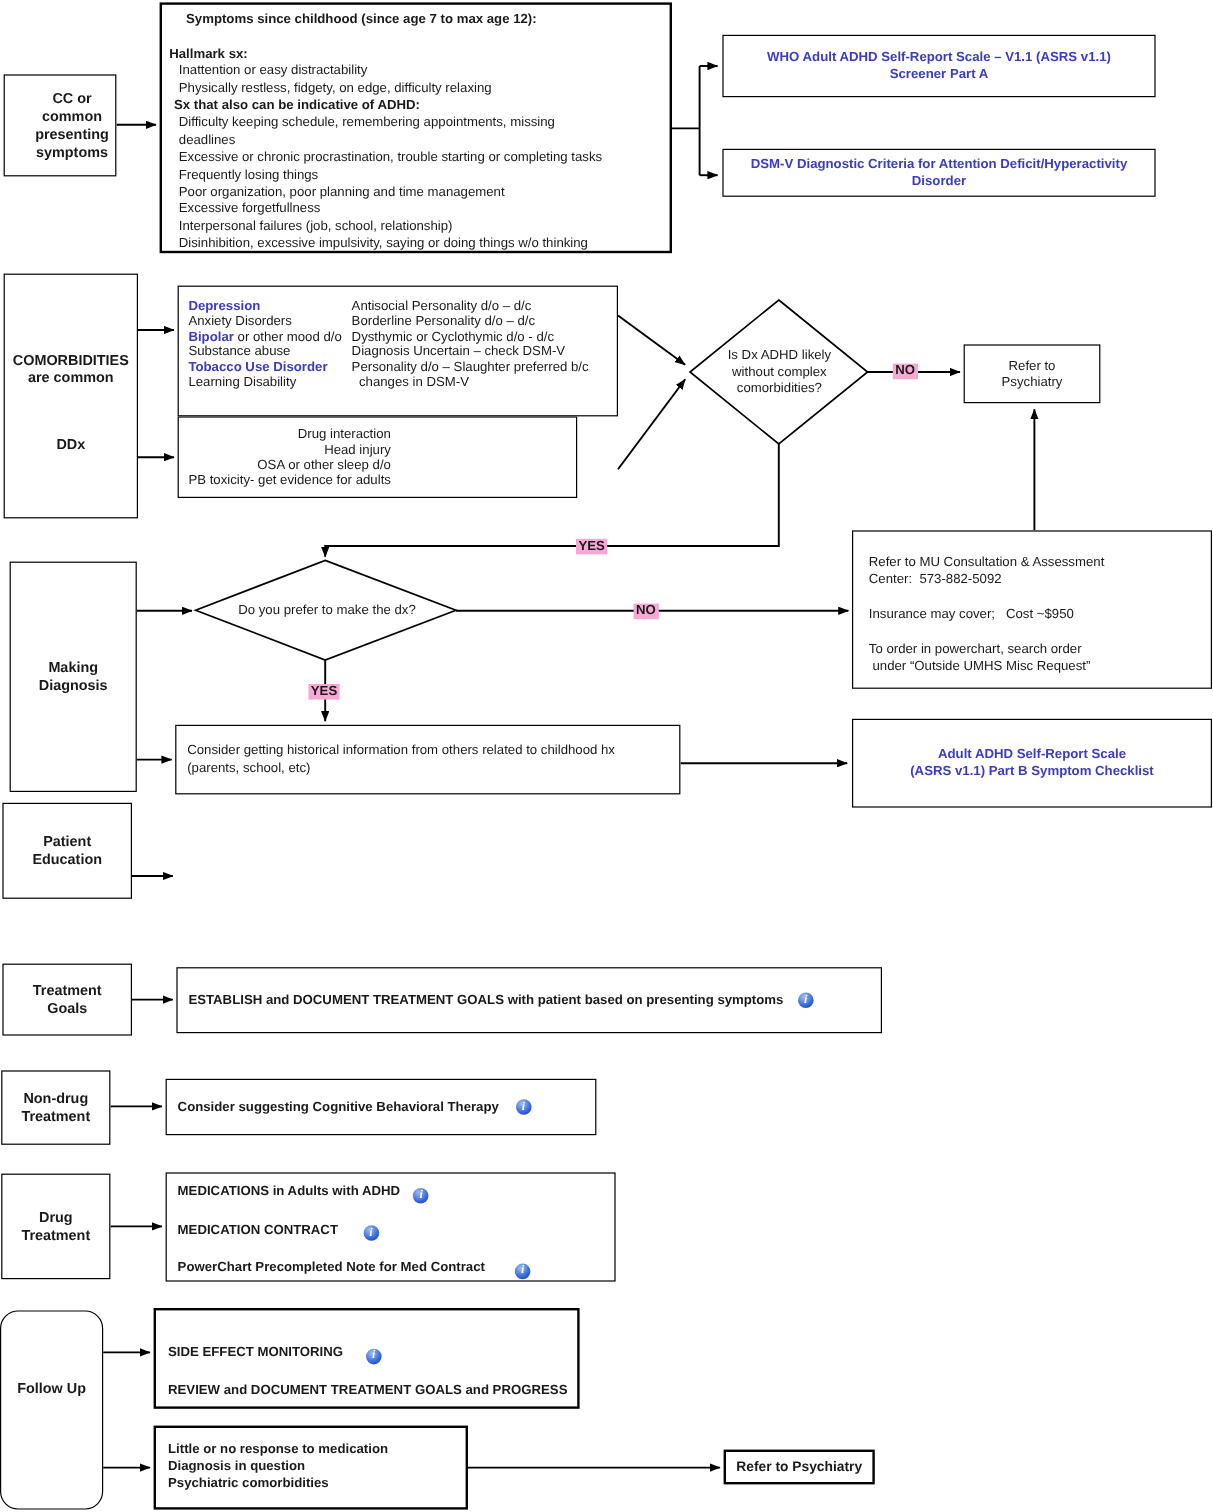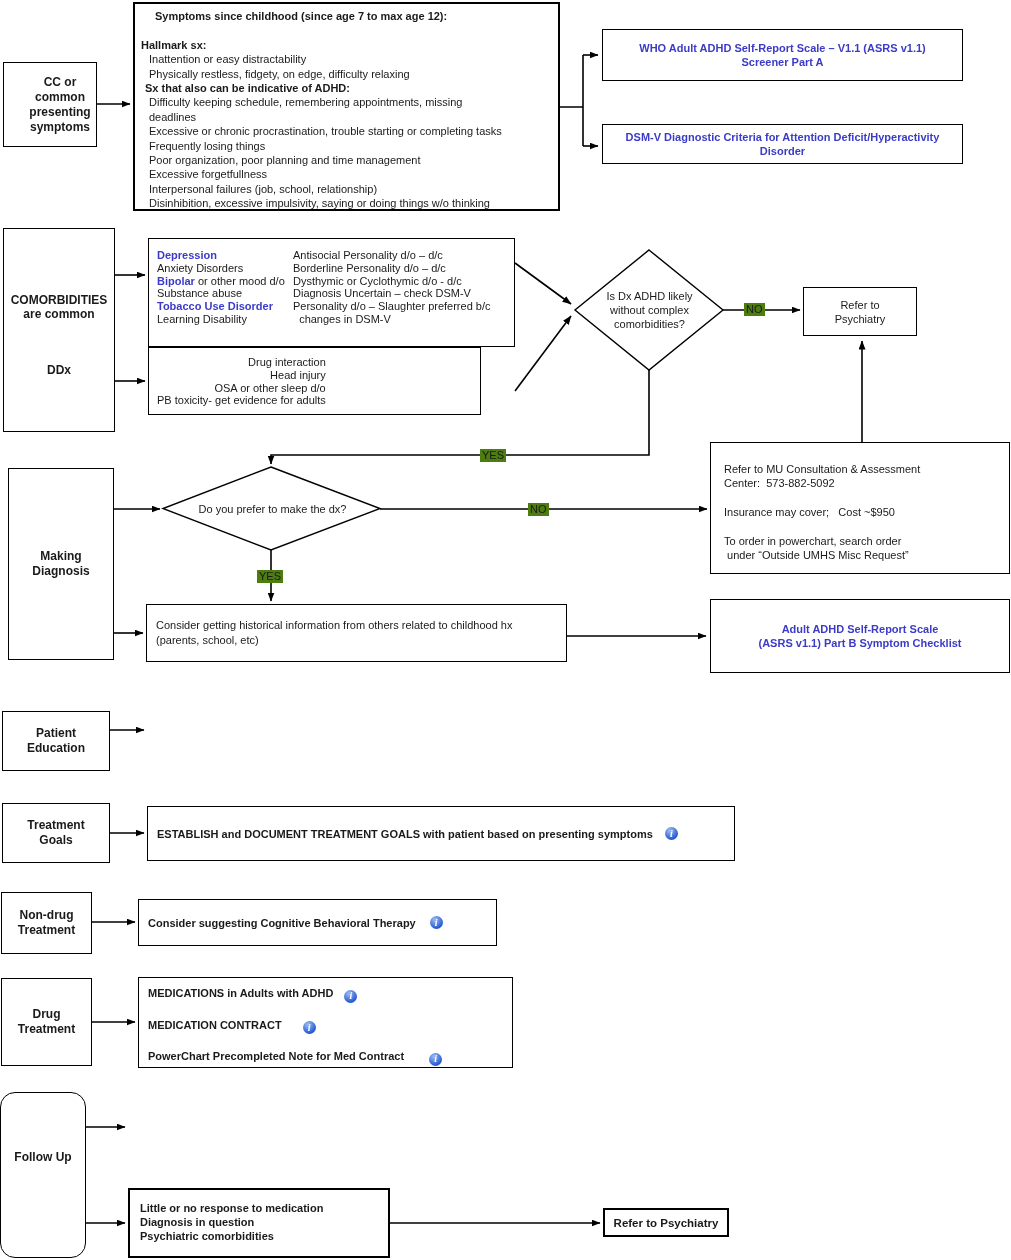--- a/index.html
+++ b/index.html
@@ -10,21 +10,21 @@
        font-size:11px;line-height:14px;z-index:2;}
   .thick{border-width:2px;}
   .labelbox{display:flex;align-items:center;justify-content:center;text-align:center;
             font-weight:bold;font-size:12px;line-height:15px;}
   .pre{white-space:pre-wrap;}
   .center-flex{display:flex;align-items:center;justify-content:center;text-align:center;}
   .vcenter-left{display:flex;align-items:center;}
   .link{color:var(--link-blue,#3b3bc7);font-weight:bold;cursor:pointer;}
   .bold{font-weight:bold;}
   .dtext{position:absolute;z-index:3;text-align:center;font-size:11px;line-height:14px;background:transparent;}
-  .wire-label{position:absolute;z-index:3;background:#4d7c0f;font-weight:normal;font-size:11px;
+  .wire-label{position:absolute;z-index:3;background:#f9a8d4;font-weight:bold;font-size:11px;
               padding:0 2px;line-height:13px;}
   .info-icon{display:inline-flex;width:13px;height:13px;border-radius:50%;flex:0 0 13px;
      background:radial-gradient(circle at 38% 28%, #9dbdf2 0%, #5a85dd 40%, var(--info-blue,#2a5bd7) 68%, #123f9e 100%);
      color:#fff;font:italic bold 10px/12px "Liberation Serif",serif;
      justify-content:center;align-items:center;vertical-align:-2px;cursor:pointer;}
   .sym-line{line-height:14.4px;}
   .col{position:absolute;line-height:12.8px;}
 </style>
 </head>
 <body>
@@ -72,21 +72,21 @@
 
   <div class="box" style="left:3px;top:228px;width:112px;height:204px;">
     <div class="pre" style="position:absolute;top:64px;width:100%;text-align:center;font-weight:bold;font-size:12px;line-height:14px;">COMORBIDITIES
 are common</div>
     <div style="position:absolute;top:134px;width:100%;text-align:center;font-weight:bold;font-size:12px;">DDx</div>
   </div>
 
   <div class="box labelbox pre" style="left:8px;top:468px;width:106px;height:192px;">Making
 Diagnosis</div>
 
-  <div class="box labelbox pre" style="left:2px;top:711px;width:108px;height:60px;">Patient
+  <div class="box labelbox pre" style="left:2px;top:669px;width:108px;height:80px;">Patient
 Education</div>
 
   <div class="box labelbox pre" style="left:2px;top:803px;width:108px;height:60px;">Treatment
 Goals</div>
 
   <div class="box labelbox pre" style="left:1px;top:892px;width:91px;height:62px;">Non-drug
 Treatment</div>
 
   <div class="box labelbox pre" style="left:1px;top:978px;width:91px;height:88px;">Drug
 Treatment</div>
@@ -190,20 +190,27 @@
     <div style="margin-bottom:15px;">
       <span class="bold">MEDICATION CONTRACT</span>
       <span class="info-icon" style="margin-left:18px;">i</span>
     </div>
     <div>
       <span class="bold">PowerChart Precompleted Note for Med Contract</span>
       <span class="info-icon" style="margin-left:22px;">i</span>
     </div>
   </div>
 
+  <div class="box thick" style="left:128px;top:1090px;width:355px;height:84px;padding:28px 0 0 10px;">
+    <div>
+      <span class="bold">SIDE EFFECT MONITORING</span>
+      <span class="info-icon" style="margin-left:16px;">i</span>
+    </div>
+    <div class="bold" style="margin-top:15px;">REVIEW and DOCUMENT TREATMENT GOALS and PROGRESS</div>
+  </div>
 
   <div class="box thick pre bold" style="left:128px;top:1188px;width:262px;height:70px;padding:11px 0 0 10px;line-height:14px;">Little or no response to medication
 Diagnosis in question
 Psychiatric comorbidities</div>
 
   <div class="box thick center-flex bold" style="left:603px;top:1208px;width:126px;height:29px;font-size:11.5px;">Refer to Psychiatry</div>
 
   <div class="wire-label" style="left:480px;top:449px;">YES</div>
   <div class="wire-label" style="left:744px;top:303px;">NO</div>
   <div class="wire-label" style="left:528px;top:503px;">NO</div>

